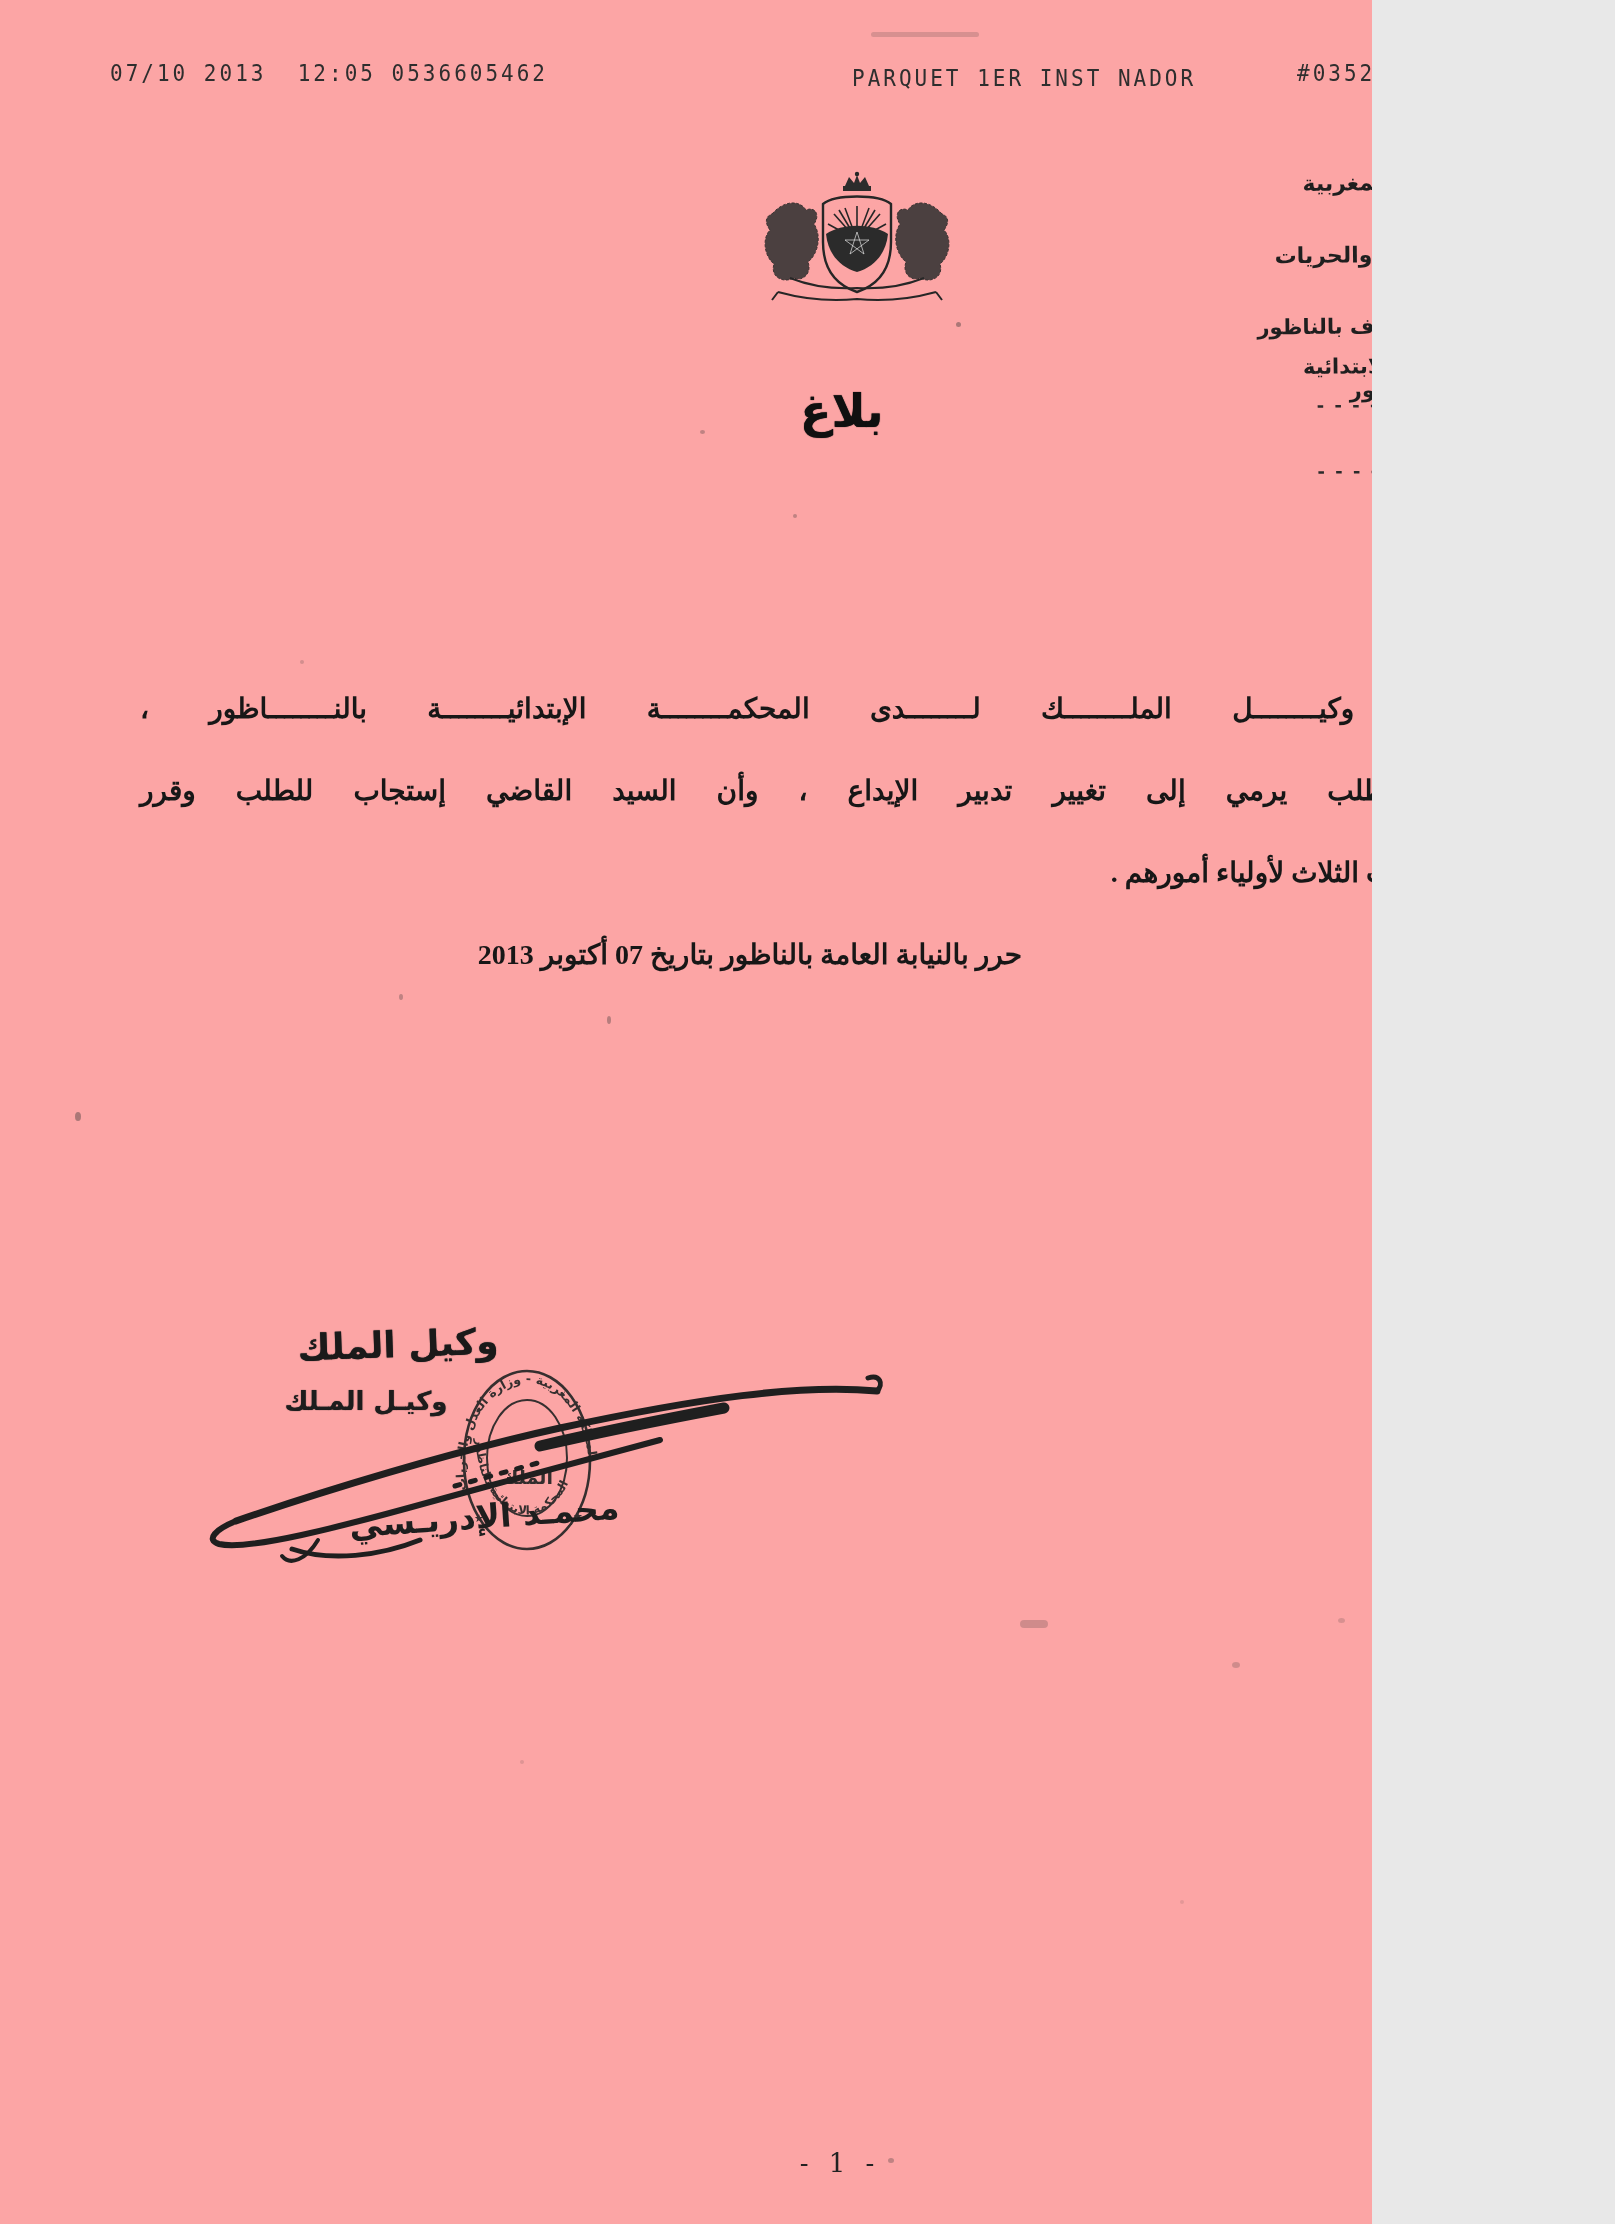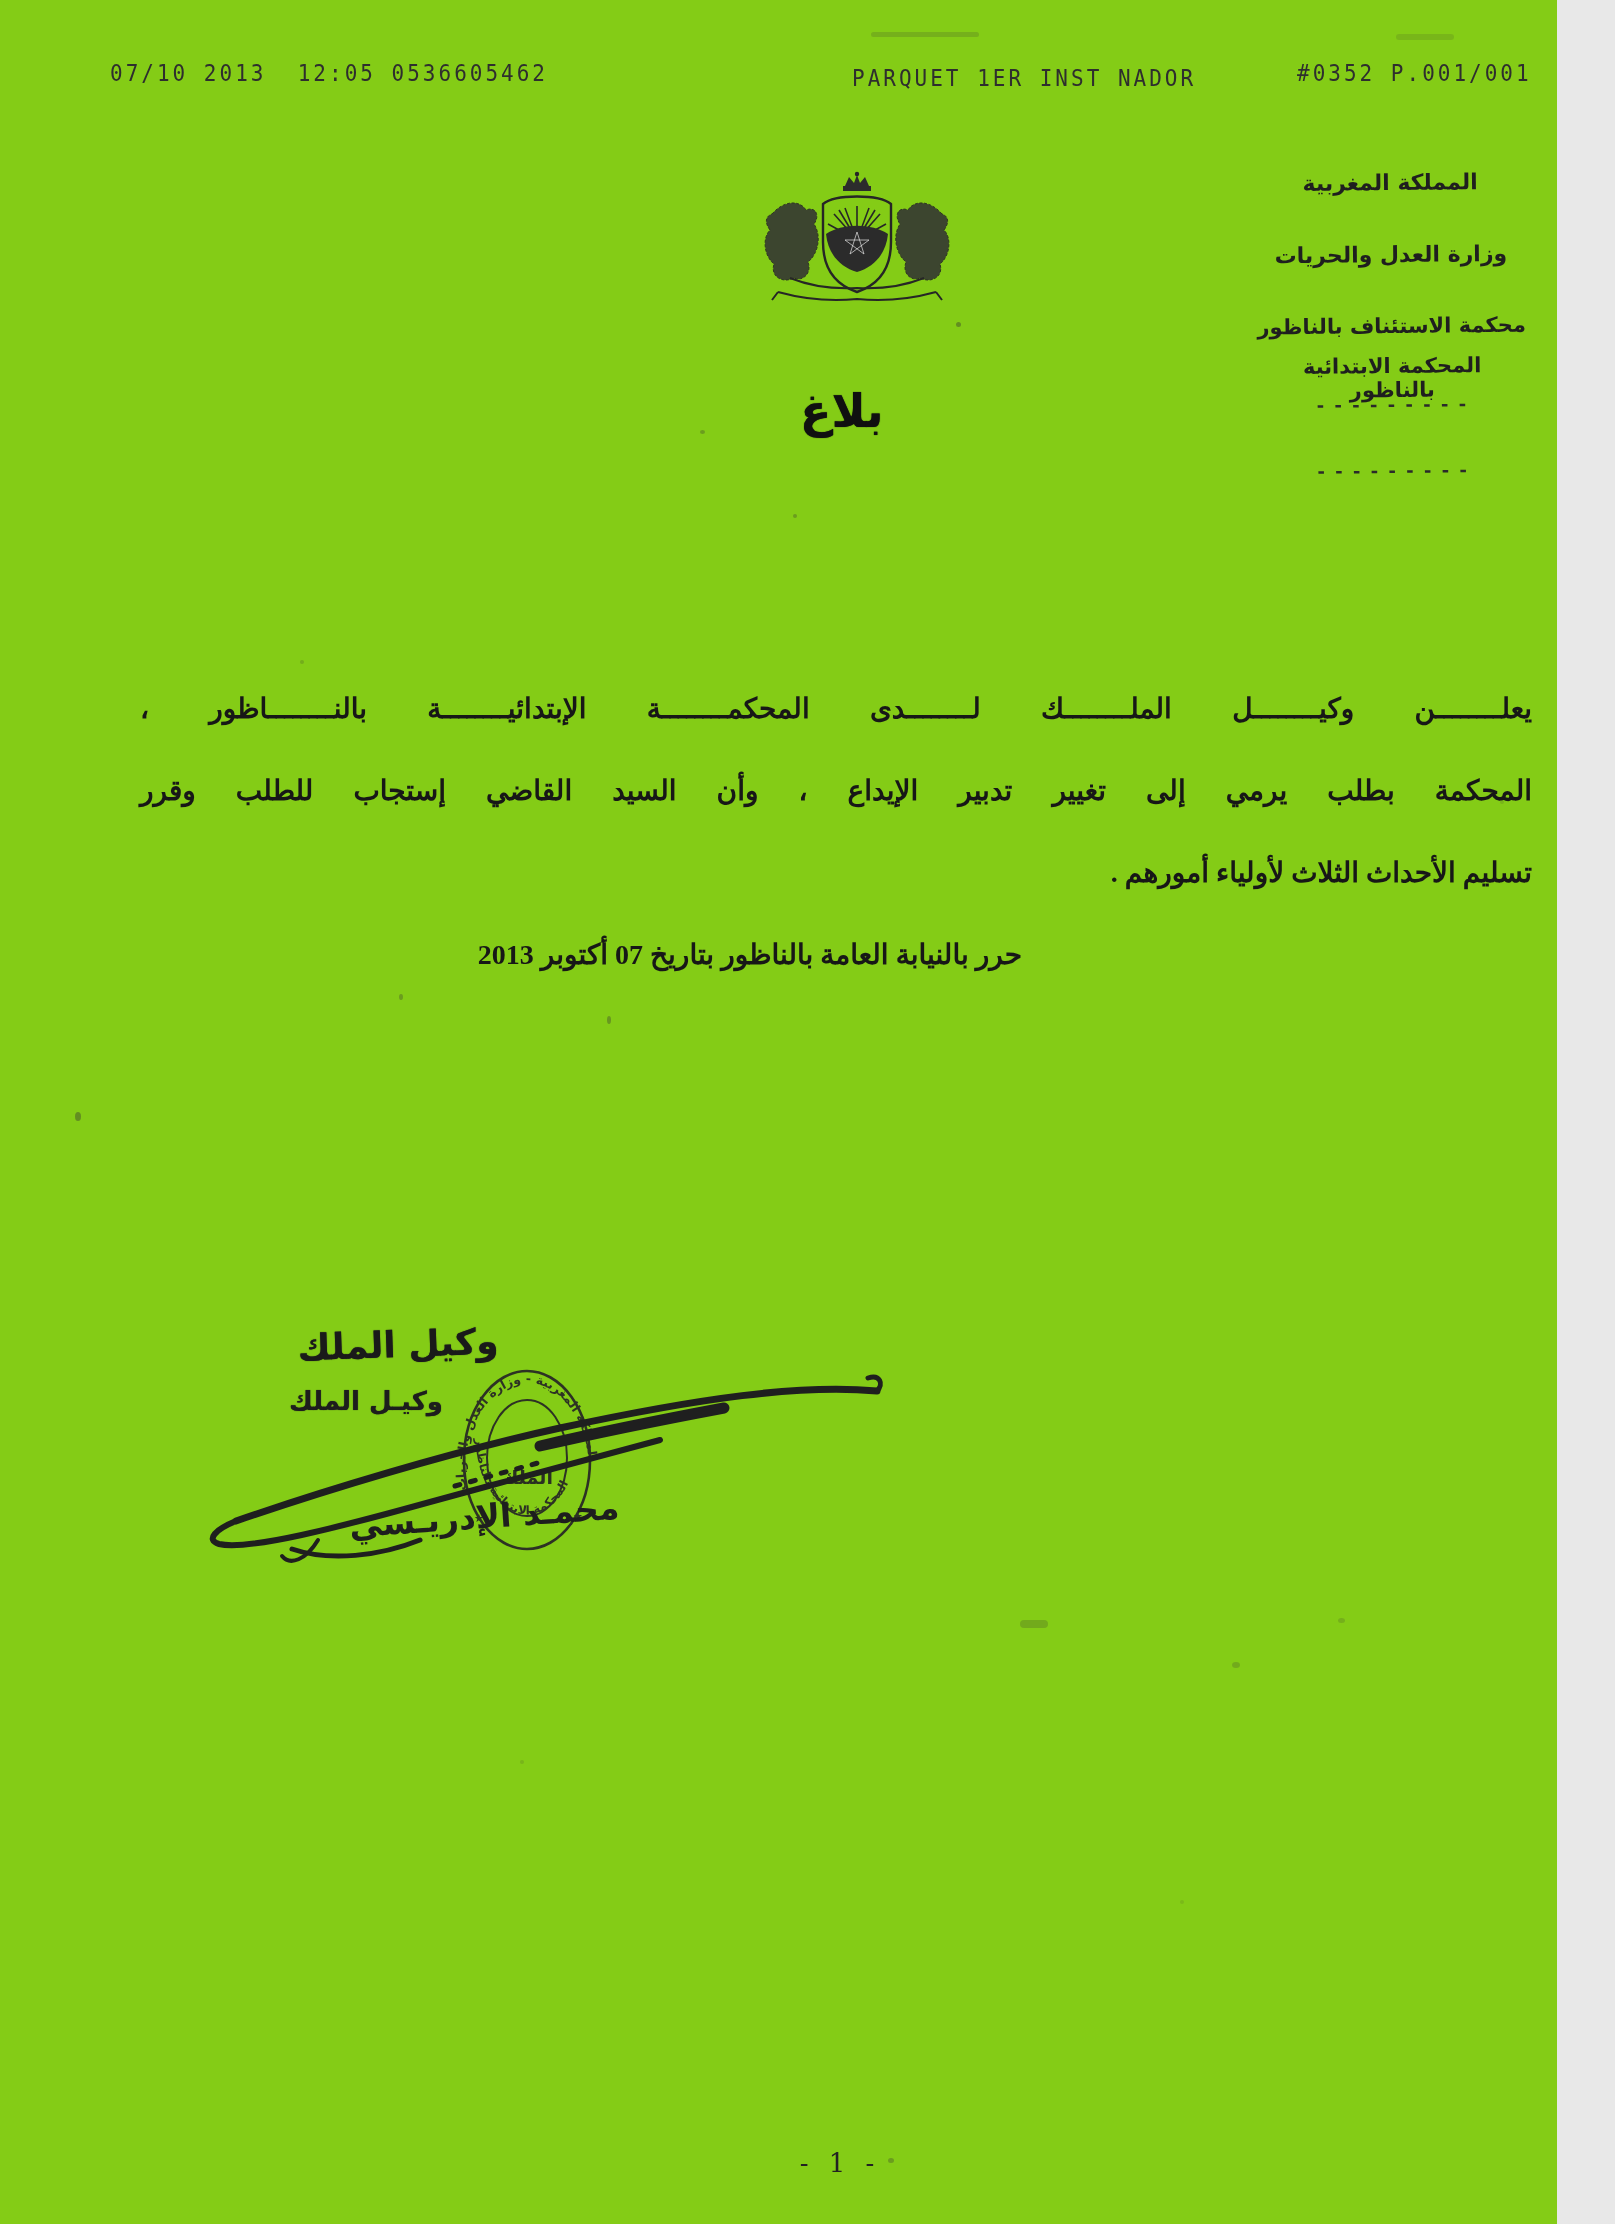--- a/index.html
+++ b/index.html
@@ -1,19 +1,19 @@
 <!DOCTYPE html>
 <html lang="ar"><head>
 <meta charset="utf-8">
 <style>
   html,body{margin:0;padding:0;background:#e8e8e8;}
   .page{
     position:relative;
-    width:1557px;height:2224px;
-    background:#84cc16;
+    width:1372px;height:2224px;
+    background:#fca5a5;
     overflow:hidden;
     font-family:"DejaVu Sans",sans-serif;
     color:#1c1c1c;
   }
   
   .fax-line{
     position:absolute;top:58px;left:0;width:1615px;height:36px;
     font-family:"DejaVu Sans Mono","Liberation Mono",monospace;
     font-size:21px;color:#2e2e2e;letter-spacing:3px;white-space:pre;
     transform:scaleY(1.08);
@@ -133,21 +133,21 @@
   <div class="doc-title">بلاغ</div>
 
   <div class="body-text">
     <div class="b-just">يعلــــــــن وكيــــــــل الملــــــــك لــــــــدى المحكمــــــــة الإبتدائيــــــــة بالنــــــــاظور ،</div>
     <div class="b-just">المحكمة بطلب يرمي إلى تغيير تدبير الإيداع ، وأن السيد القاضي إستجاب للطلب وقرر</div>
     <div class="b-last">تسليم الأحداث الثلاث لأولياء أمورهم .</div>
     <div class="b-close">حرر بالنيابة العامة بالناظور بتاريخ 07 أكتوبر 2013</div>
   </div>
 
   <div class="sig-title1">وكيل الملك</div>
-  <div class="sig-title2">وكيـل الملك</div>
+  <div class="sig-title2">وكيـل المـلك</div>
 
   <svg class="sig-svg" viewBox="150 1330 780 270" aria-hidden="true">
     <defs>
       <path id="rimTop" d="M 469 1502 A 62 88 0 1 1 585 1502" fill="none"></path>
       <path id="rimBot" d="M 479 1414 A 51 75 0 1 0 575 1414" fill="none"></path>
     </defs>
 
     <g opacity="0.92">
       <ellipse cx="527" cy="1460" rx="63" ry="89" fill="none" stroke="#262626" stroke-width="2.6"></ellipse>
       <ellipse cx="527" cy="1458" rx="40" ry="58" fill="none" stroke="#262626" stroke-width="2"></ellipse>

